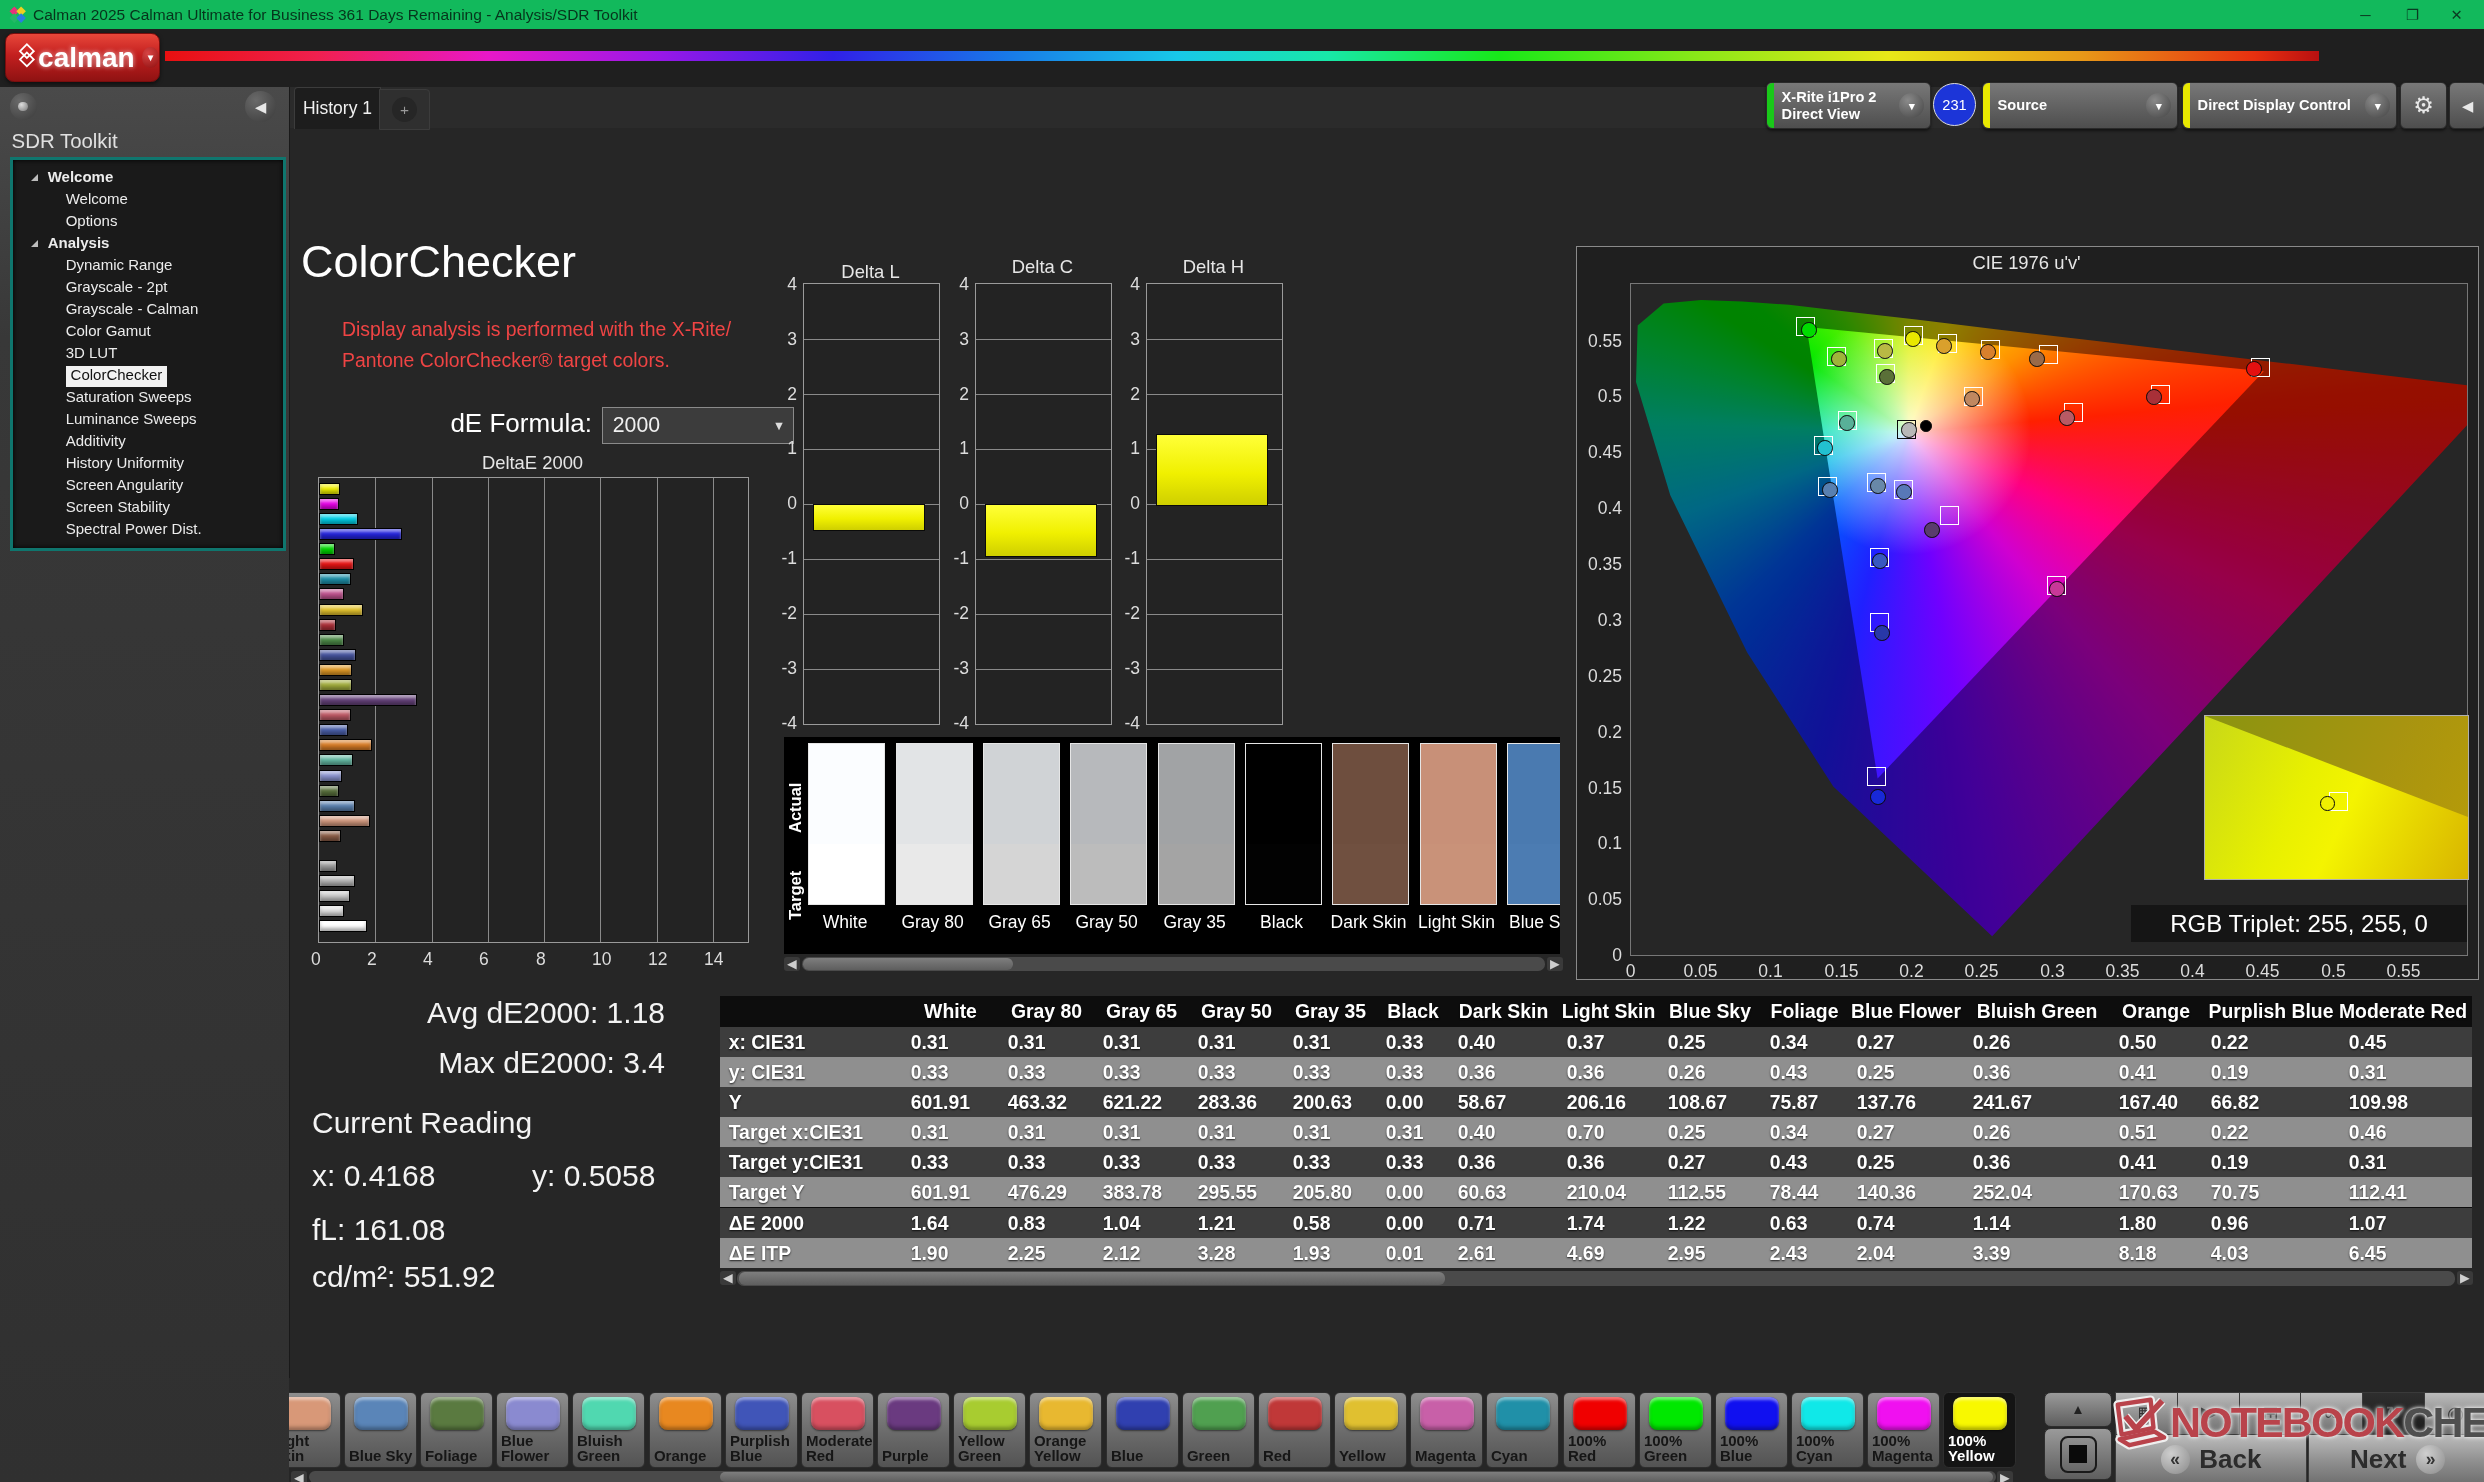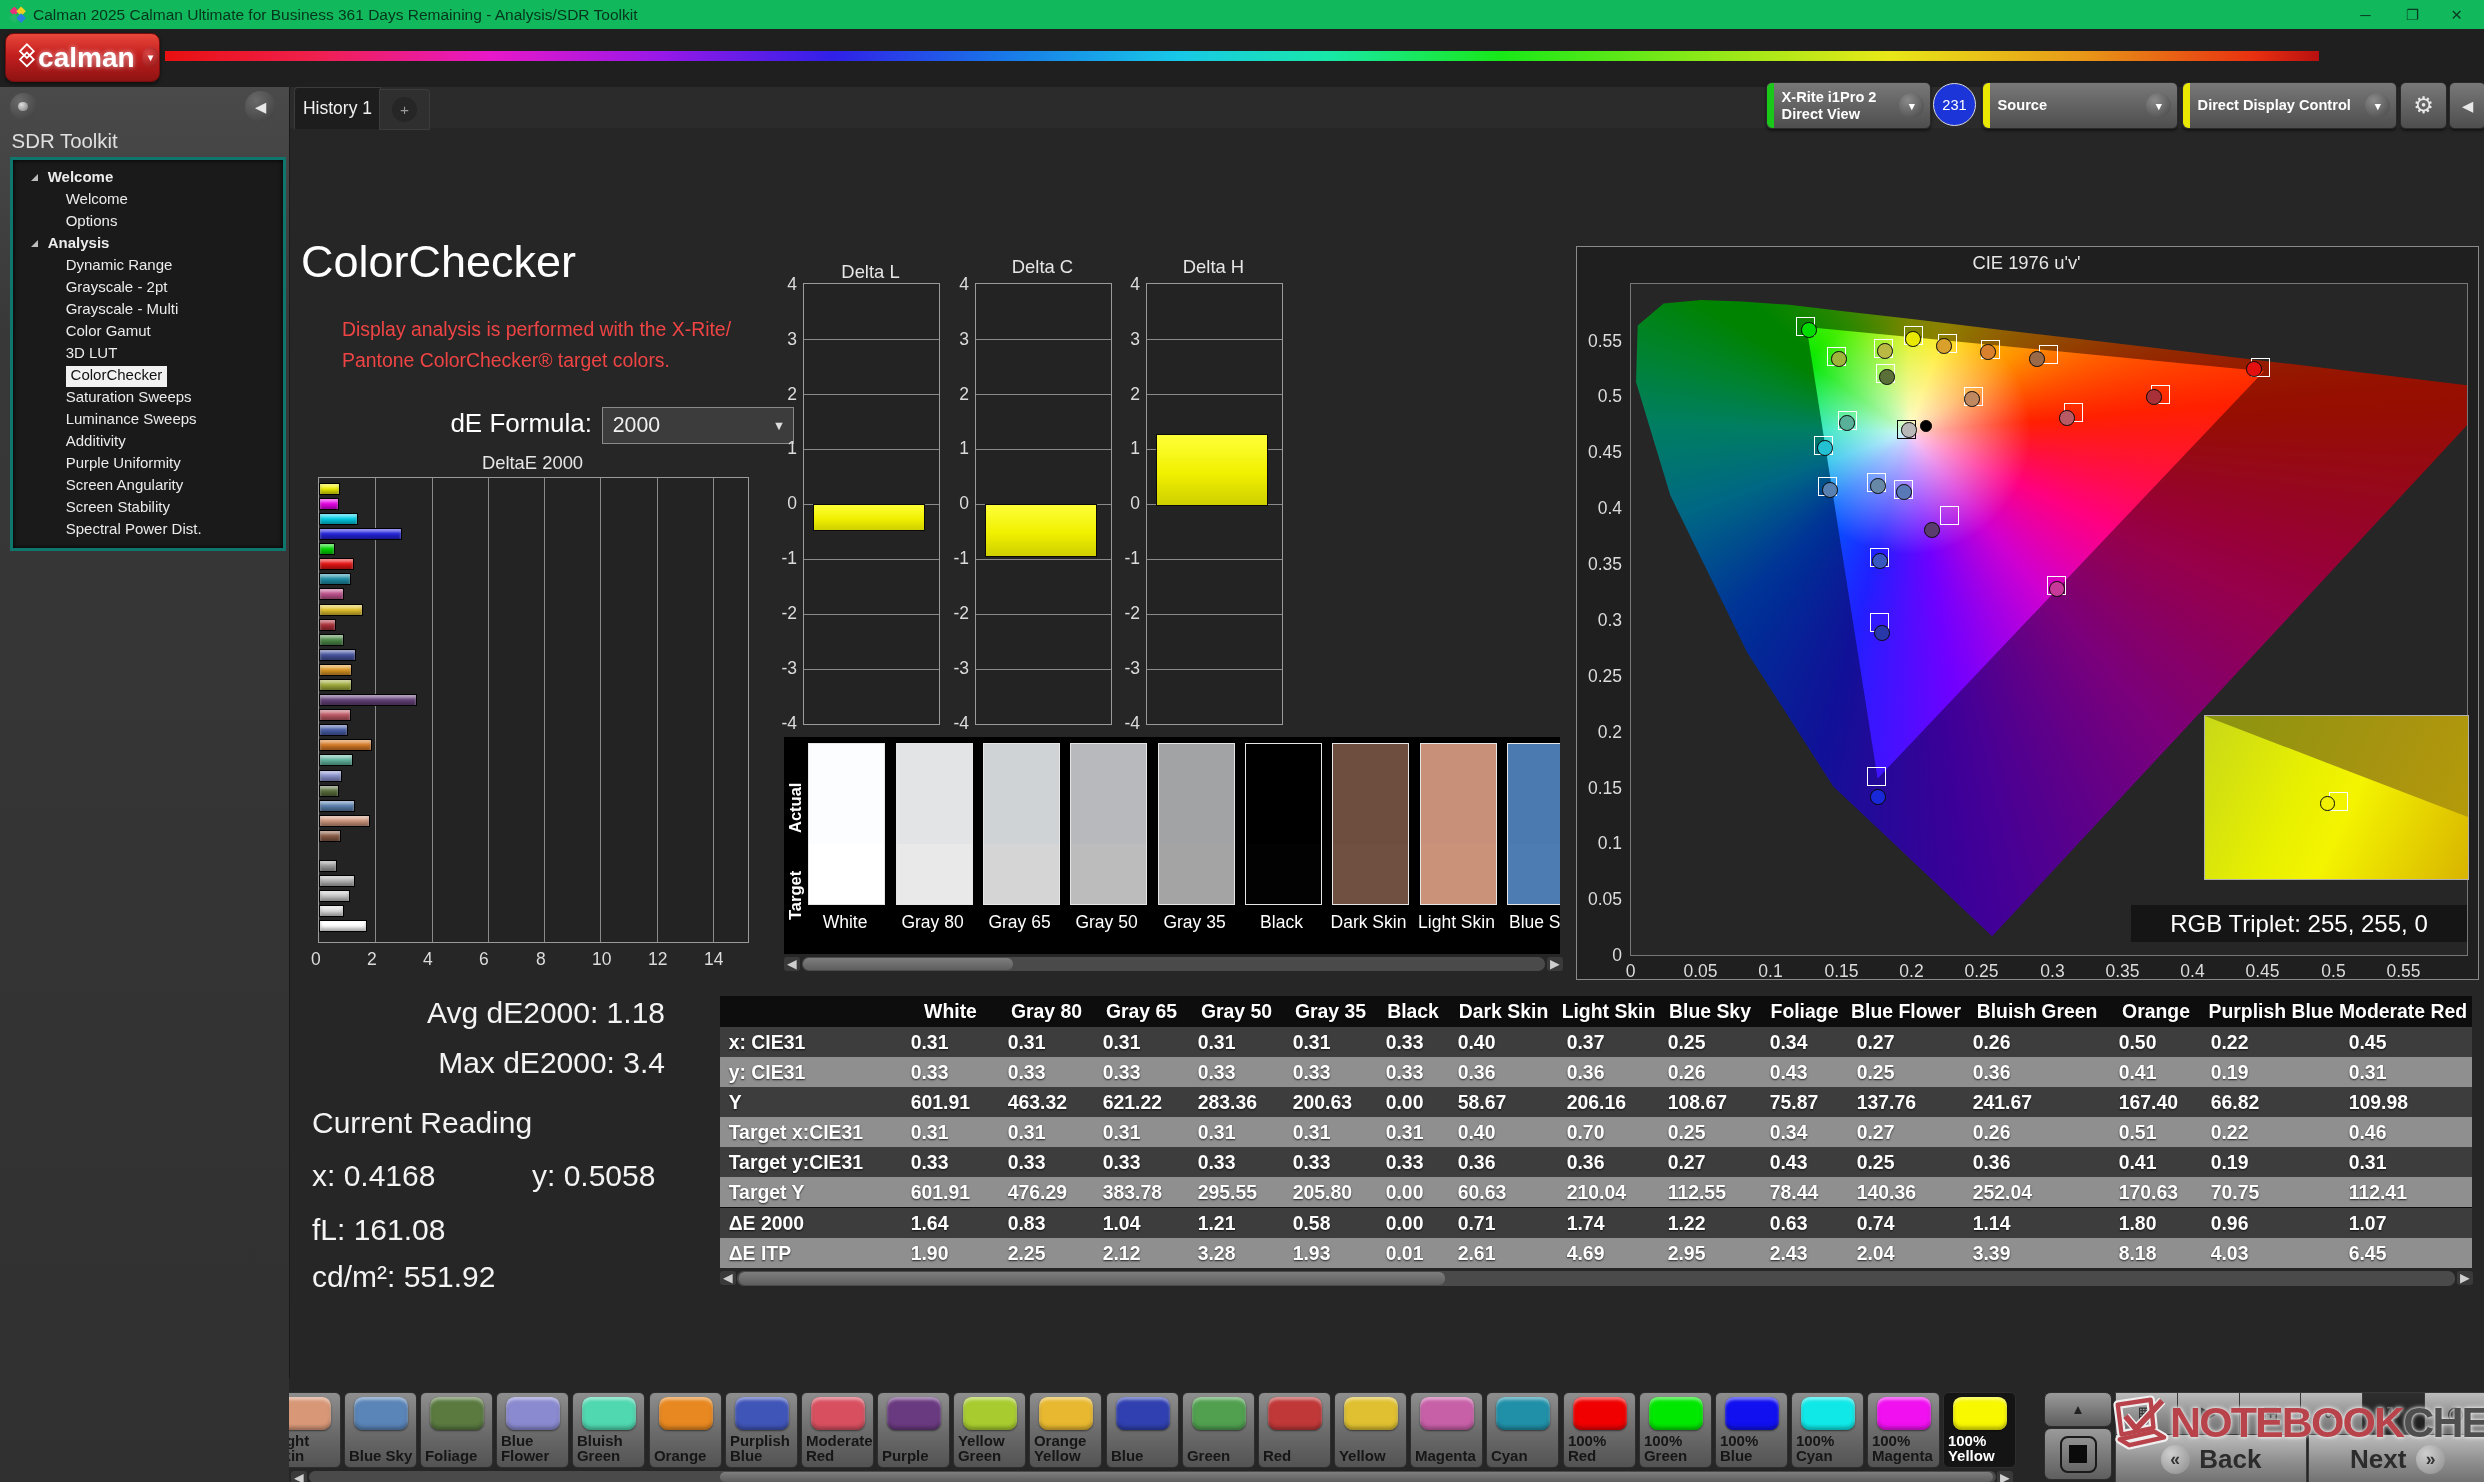--- a/index.html
+++ b/index.html
@@ -238,28 +238,28 @@
   <span style="font-size:14.6px">◀</span>
 </div>
 <div id="sdrtitle" class="abs">SDR Toolkit</div>
 <div id="treepanel" class="abs">
     <div class="treeitem bold" style="left: 35px; top: 7.8px;">Welcome<span class="expander"></span></div>
     <div class="treeitem" style="left: 53px; top: 30px;">Welcome</div>
     <div class="treeitem" style="left: 53px; top: 52px;">Options</div>
     <div class="treeitem bold" style="left: 35px; top: 74px;">Analysis<span class="expander"></span></div>
     <div class="treeitem" style="left: 53px; top: 96px;">Dynamic Range</div>
     <div class="treeitem" style="left: 53px; top: 118px;">Grayscale - 2pt</div>
-    <div class="treeitem" style="left: 53px; top: 140px;">Grayscale - Multi</div>
+    <div class="treeitem" style="left: 53px; top: 140px;">Grayscale - Calman</div>
     <div class="treeitem" style="left: 53px; top: 162px;">Color Gamut</div>
     <div class="treeitem" style="left: 53px; top: 184px;">3D LUT</div>
     <div class="treeitem selected" style="left: 53px; top: 206px;">ColorChecker</div>
     <div class="treeitem" style="left: 53px; top: 228px;">Saturation Sweeps</div>
     <div class="treeitem" style="left: 53px; top: 250px;">Luminance Sweeps</div>
     <div class="treeitem" style="left: 53px; top: 272px;">Additivity</div>
-    <div class="treeitem" style="left: 53px; top: 294px;">Purple Uniformity</div>
+    <div class="treeitem" style="left: 53px; top: 294px;">History Uniformity</div>
     <div class="treeitem" style="left: 53px; top: 316px;">Screen Angularity</div>
     <div class="treeitem" style="left: 53px; top: 338px;">Screen Stability</div>
     <div class="treeitem" style="left: 53px; top: 360px;">Spectral Power Dist.</div>
   </div>
 
 <div id="heading" class="abs">ColorChecker</div>
 <div class="abs desc" style="top:318px">Display analysis is performed with the X-Rite/</div>
 <div class="abs desc" style="top:349px">Pantone ColorChecker® target colors.</div>
 <div id="deformula-label" class="abs">dE Formula:</div>
 <div id="deformula-select" class="abs">

